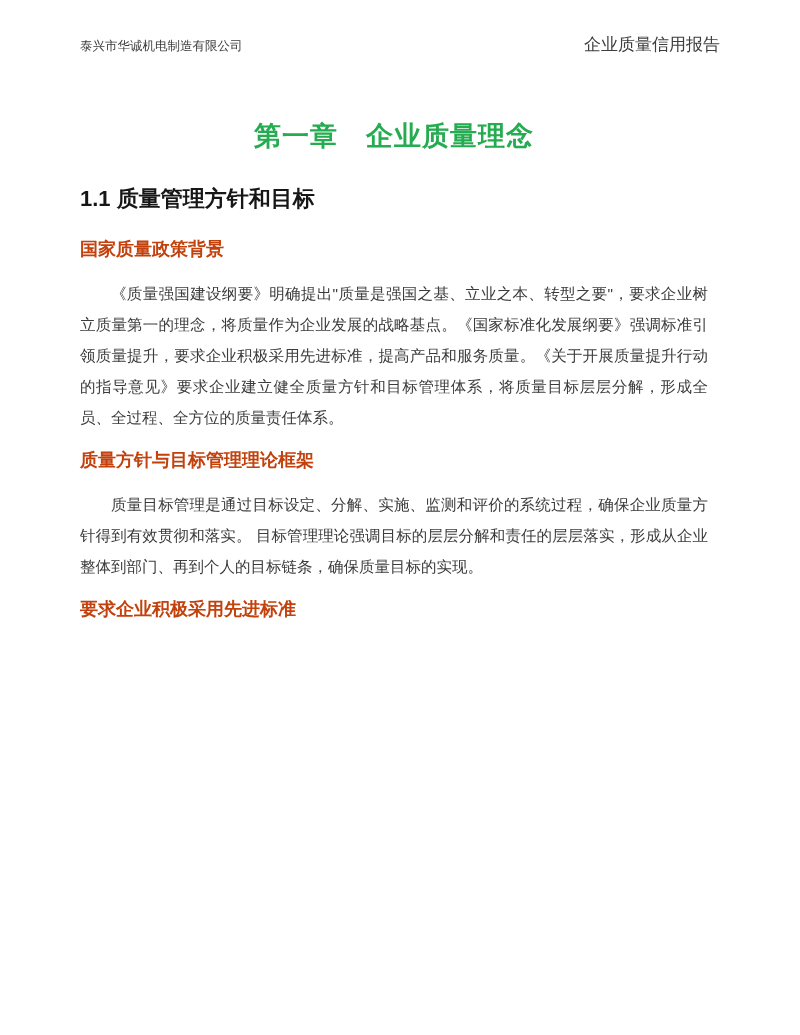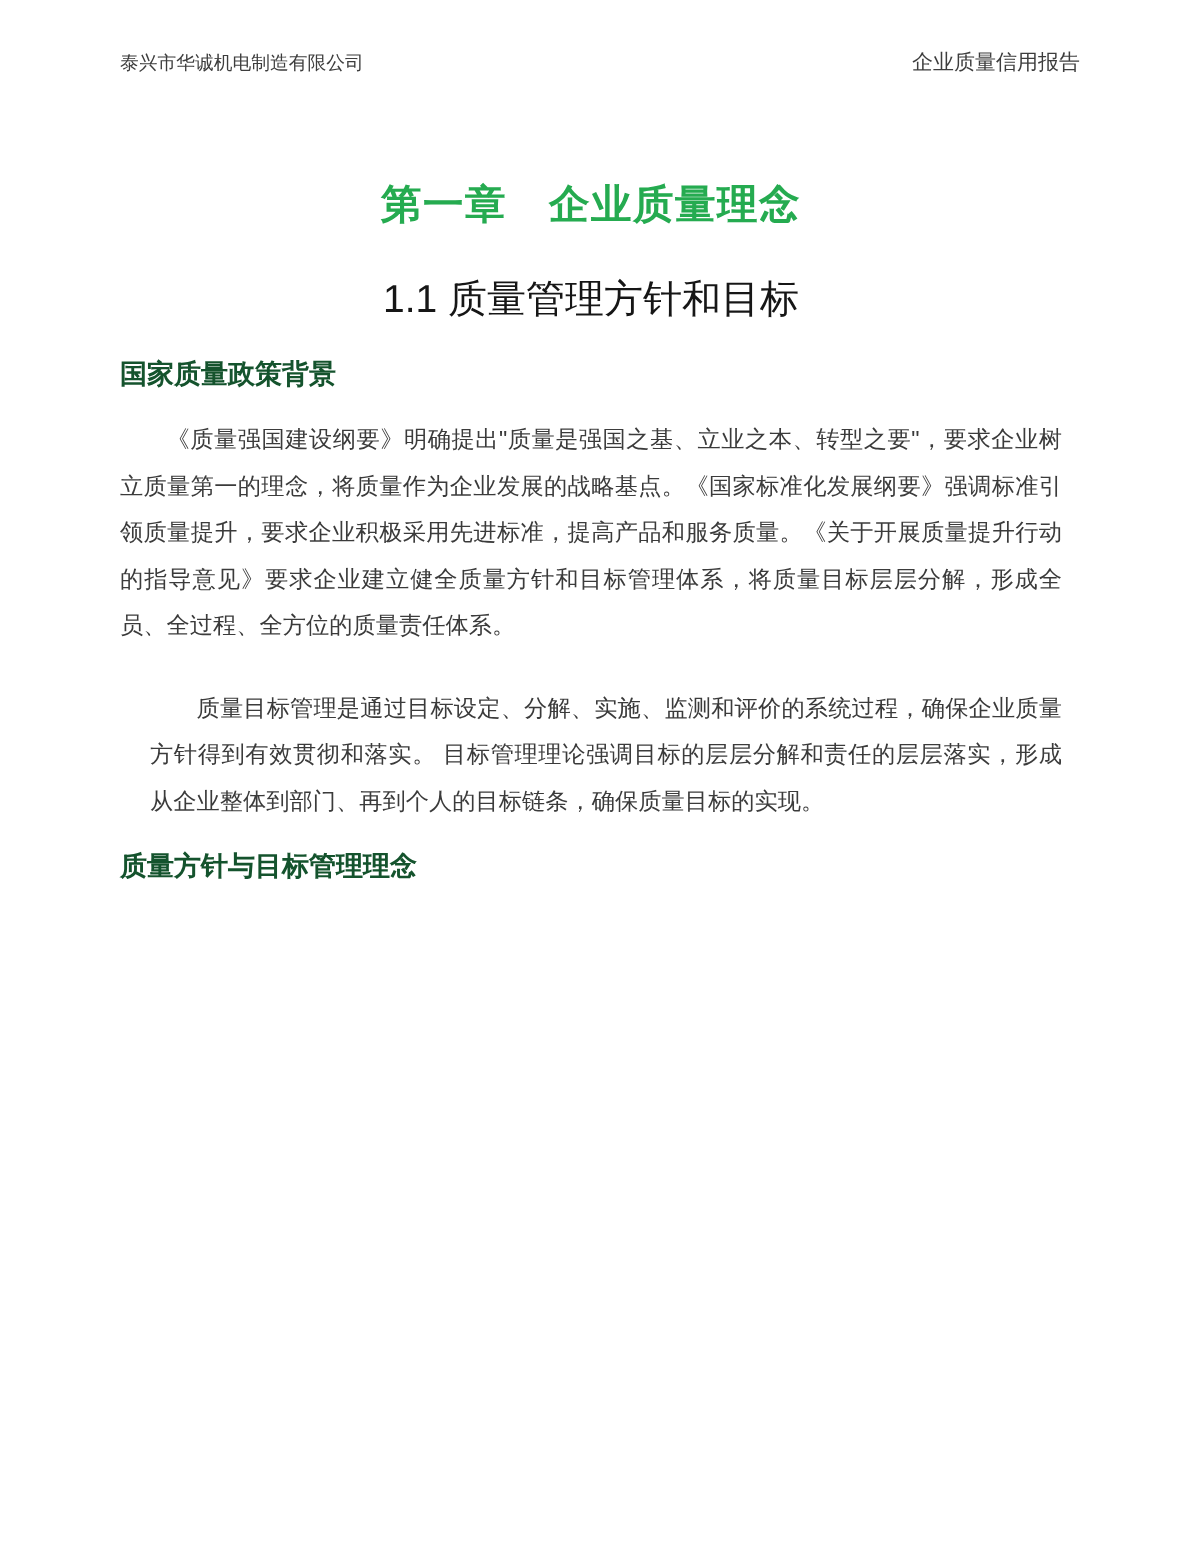--- a/index.html
+++ b/index.html
@@ -17,50 +17,49 @@
     position: absolute;
     top: 33px;
     left: 80px;
     right: 80px;
     display: flex;
     justify-content: space-between;
     align-items: baseline;
     color: #3d3d3d;
   }
   .header-left  { font-size: 12.5px; }
-  .header-right { font-size: 14px; }
+  .header-right { font-size: 17px; }
   .content {
     position: absolute;
     top: 0;
     left: 80px;
     right: 92px;
   }
   .chapter-title {
     margin-top: 118px;
     font-size: 27px;
     line-height: 36px;
     font-weight: bold;
     text-align: center;
     letter-spacing: 1px;
     color: #25ab50; 
   }
   .section-title {
     margin-top: 30px;
-    font-size: 26px;
+    font-size: 22px;
     line-height: 30px;
-    font-weight: normal;
+    font-weight: bold;
     color: #161616;
-    text-align: center;
   }
   h3.sub {
     margin-top: 14px;
     font-size: 18px;
     line-height: 26px;
     font-weight: bold;
-    color: #14532d;
+    color: #c2410c;
   }
   .section-title + h3.sub { margin-top: 22px; }
   p.body {
     margin-top: 16px;
     font-size: 15.5px;
     line-height: 31px;
     color: #3b3b3b;
     text-align: justify;
     text-indent: 2em;
   }
@@ -88,21 +87,22 @@
 
   <div class="content">
 
     <h1 class="chapter-title">第一章　企业质量理念</h1>
 
     <h2 class="section-title">1.1 质量管理方针和目标</h2>
 
     <h3 class="sub">国家质量政策背景</h3>
     <p class="body">《质量强国建设纲要》明确提出"质量是强国之基、立业之本、转型之要"，要求企业树立质量第一的理念，将质量作为企业发展的战略基点。《国家标准化发展纲要》强调标准引领质量提升，要求企业积极采用先进标准，提高产品和服务质量。《关于开展质量提升行动的指导意见》要求企业建立健全质量方针和目标管理体系，将质量目标层层分解，形成全员、全过程、全方位的质量责任体系。</p>
 
+    <h3 class="sub">质量方针与目标管理理论框架</h3>
     <p class="body">质量目标管理是通过目标设定、分解、实施、监测和评价的系统过程，确保企业质量方针得到有效贯彻和落实。 目标管理理论强调目标的层层分解和责任的层层落实，形成从企业整体到部门、再到个人的目标链条，确保质量目标的实现。</p>
 
 
-    <h3 class="sub">质量方针与目标管理理念</h3>
+    <h3 class="sub">要求企业积极采用先进标准</h3>
 
   </div>
 
 
 </div>
 
 </body></html>

